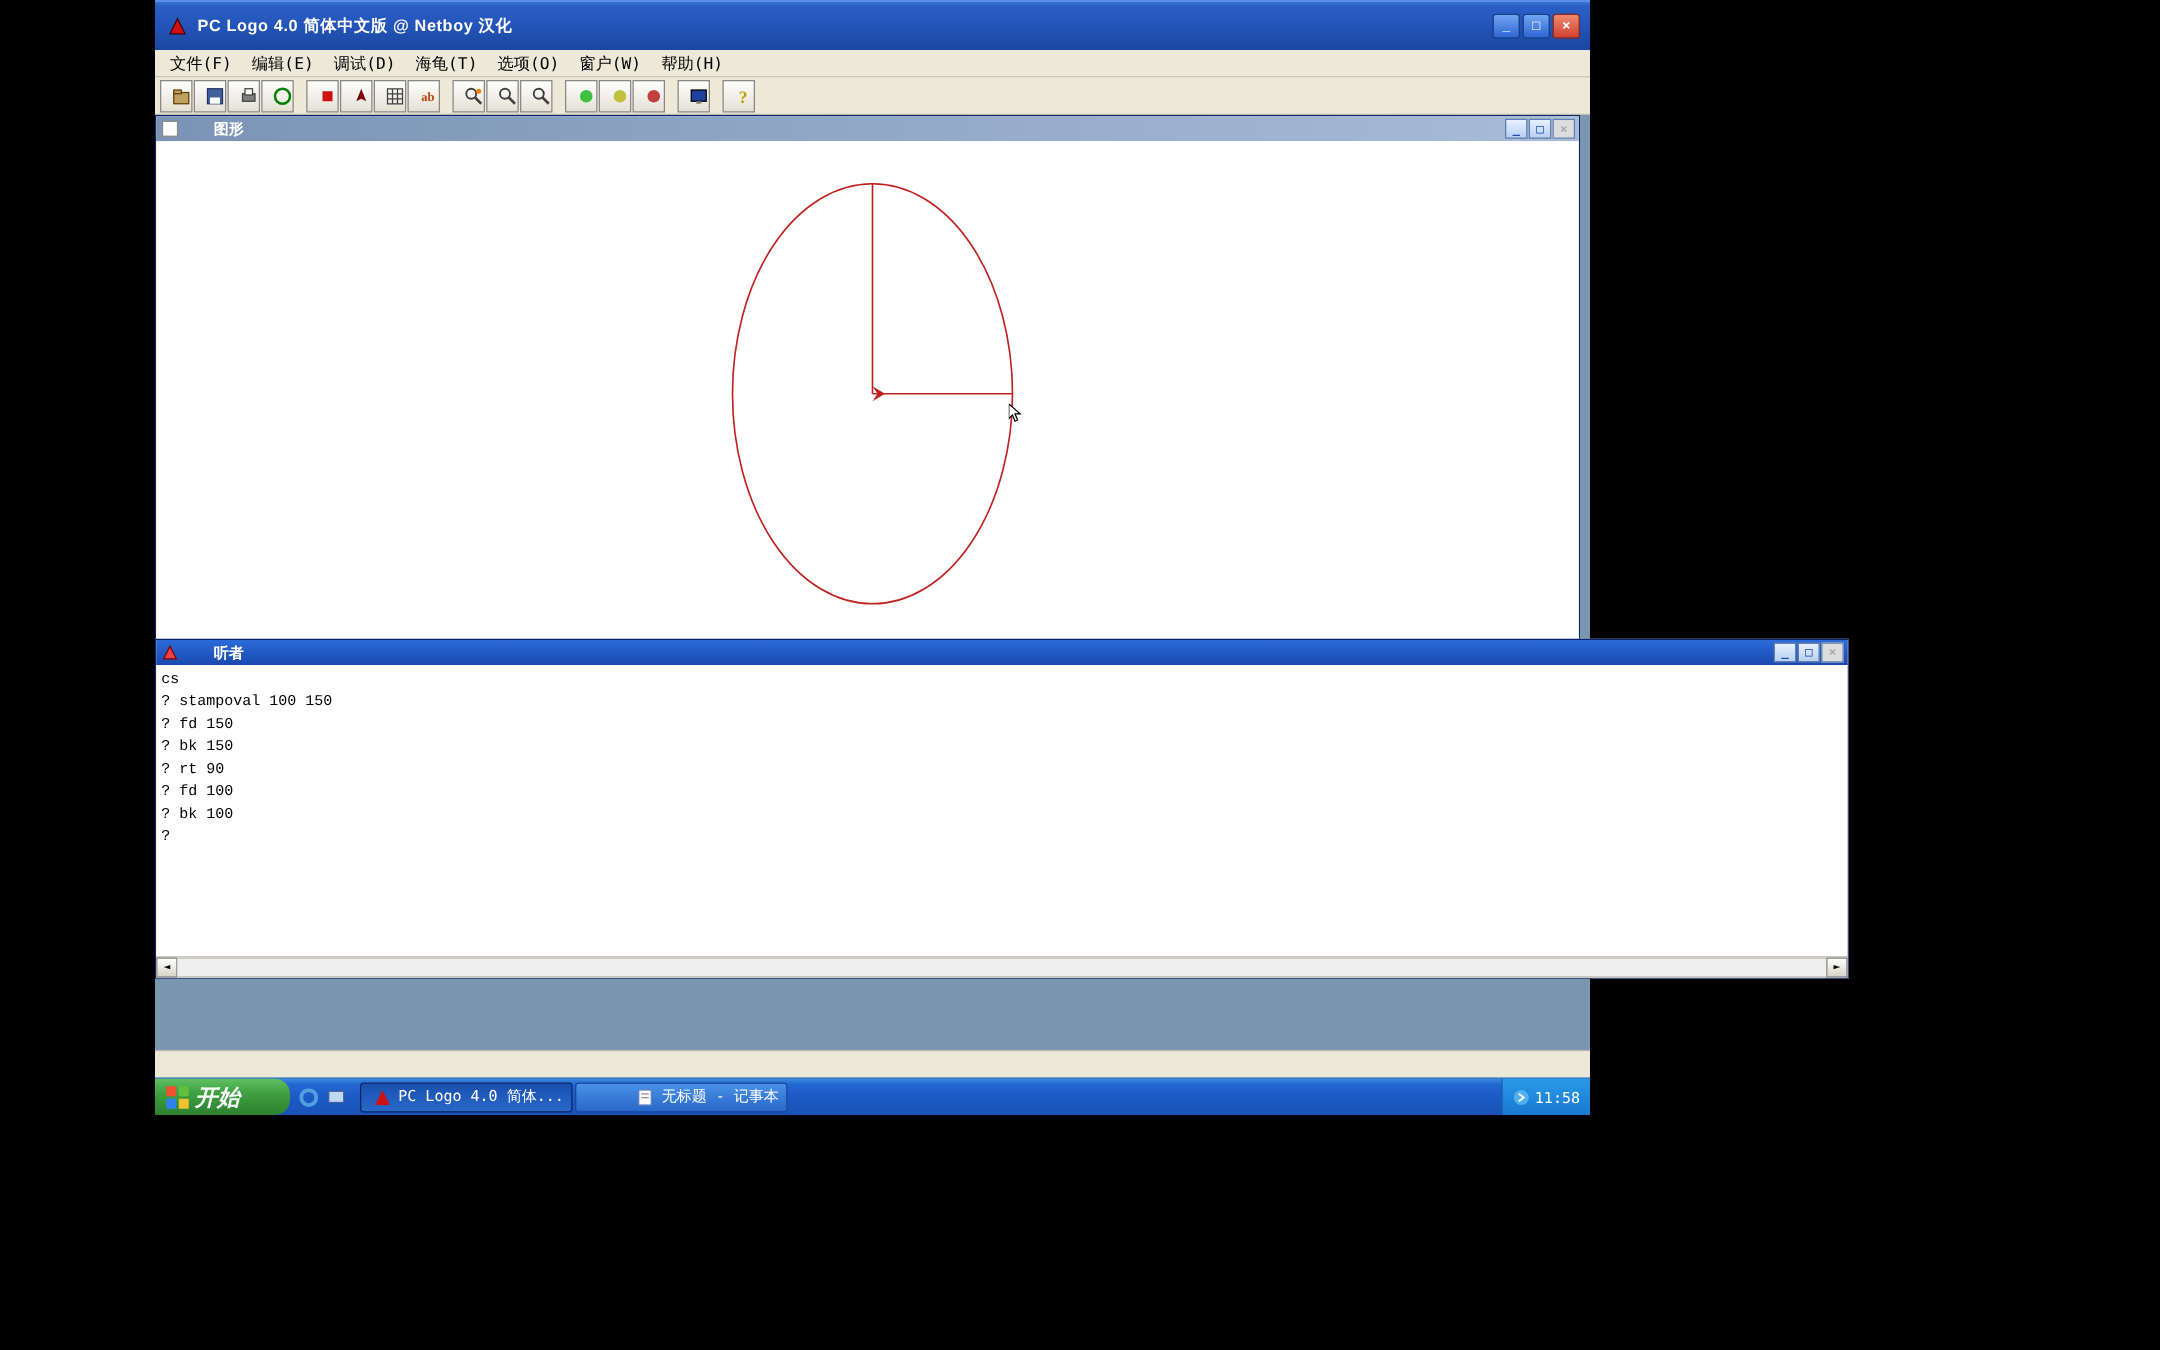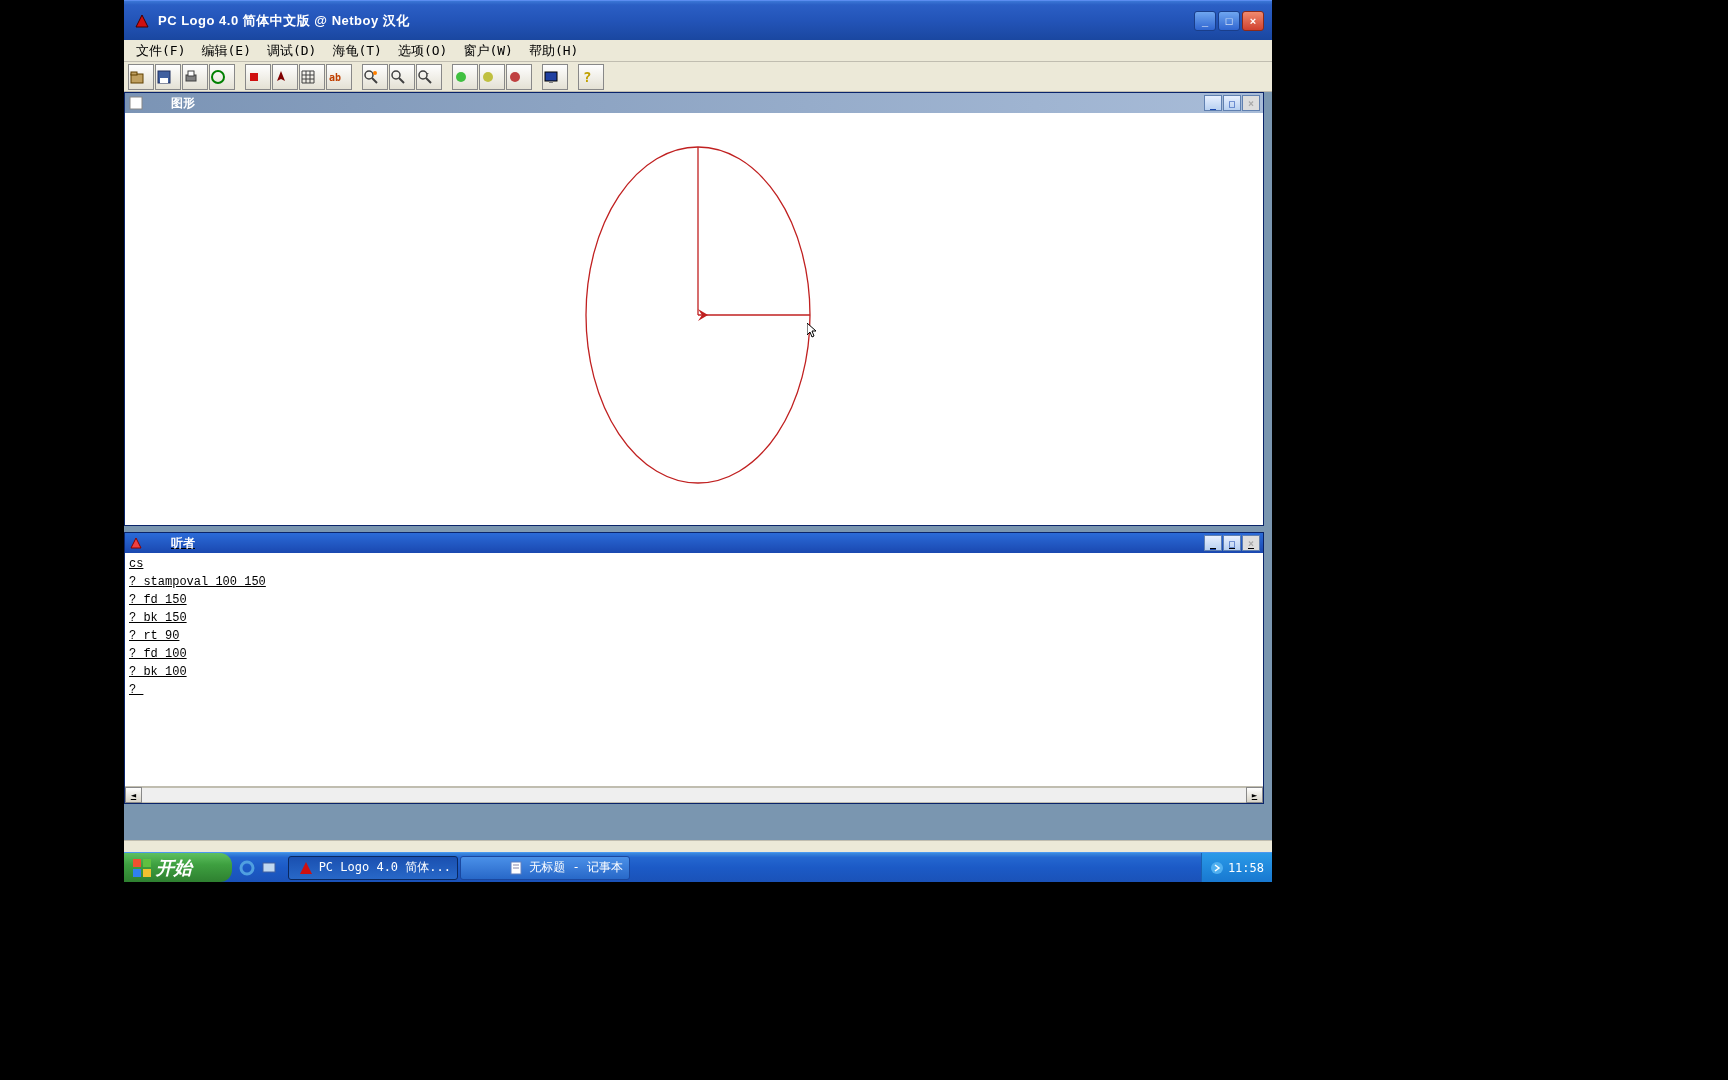--- a/index.html
+++ b/index.html
@@ -87,22 +87,23 @@
   gap: 1px;
   border-bottom: 1px solid #c0bdb0;
 }
 .tool-btn {
   width: 26px;
   height: 26px;
   border: 1px solid #888;
   background: linear-gradient(to bottom, #fefefe, #e4e1d4);
   display: flex;
   align-items: center;
-  justify-content: flex-start;
+  justify-content: flex-end;
   font-size: 14px;
+  font-family: Liberation Serif, serif;
 }
 .tool-sep { width: 8px; }
 .mdi-area {
   flex: 1;
   background: #7a96b0;
   position: relative;
   padding: 4px;
 }
 .sub-window {
   position: absolute;
@@ -172,21 +173,21 @@
 }
 .scroll-track { flex:1; background:#efefef; border:1px solid #c0bdb0; border-left:none; border-right:none;}
 .status-bar {
   height: 22px;
   background: #ece9d8;
   border-top: 1px solid #c0bdb0;
 }
 .taskbar {
   position: absolute;
   left: 124px;
-  bottom: 198px;
+  bottom: 188px;
   width: 1148px;
   height: 30px;
   background: linear-gradient(to bottom, #3b8be0 0%, #2467d0 15%, #1c5ac6 50%, #1a52b8 100%);
   display: flex;
   align-items: stretch;
   border-top: 1px solid #4a98f0;
 }
 .start-btn {
   width: 108px;
   background: linear-gradient(to bottom, #5ec060 0%, #3ea040 40%, #2e8030 100%);
@@ -398,21 +399,21 @@
           <g id="turtle" transform="translate(573,202)">
             <polygon points="0,-6 10,0 0,6 4,0" fill="#c02020"></polygon>
           </g>
         </svg>
         <svg class="cursor" viewBox="0 0 16 16" style="left:682px;top:210px;">
           <path d="M0 0 L0 12 L3 9 L5 14 L7 13 L5 8 L9 8 Z" fill="#fff" stroke="#000" stroke-width="1"></path>
         </svg>
       </div>
     </div>
 
-    <div class="sub-window" style="left:0;top:440px;width:1140px;height:272px;text-decoration:underline;">
+    <div class="sub-window" style="left:0;top:419px;width:1355px;height:272px;">
       <div class="sub-title active">
         <span class="sub-icon">
           <svg width="14" height="14">
               <polygon points="2,12 7,2 12,12" fill="#f04040" stroke="#800"></polygon>
             </svg>
         </span>
         <span class="sub-text">听者</span>
         <div class="sub-controls">
           <div class="sub-win-btn">_</div>
           <div class="sub-win-btn">□</div>

